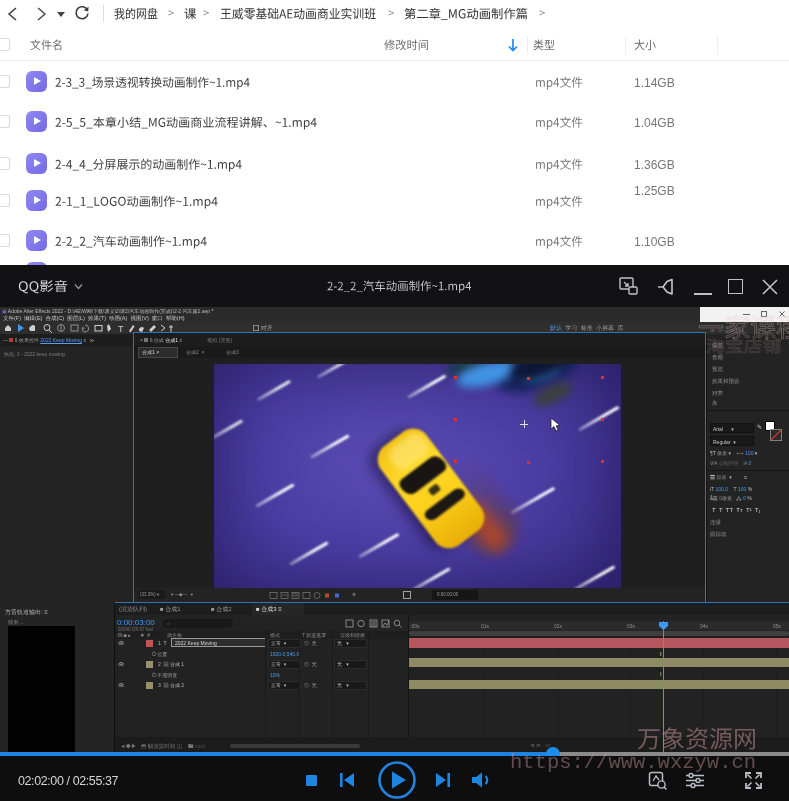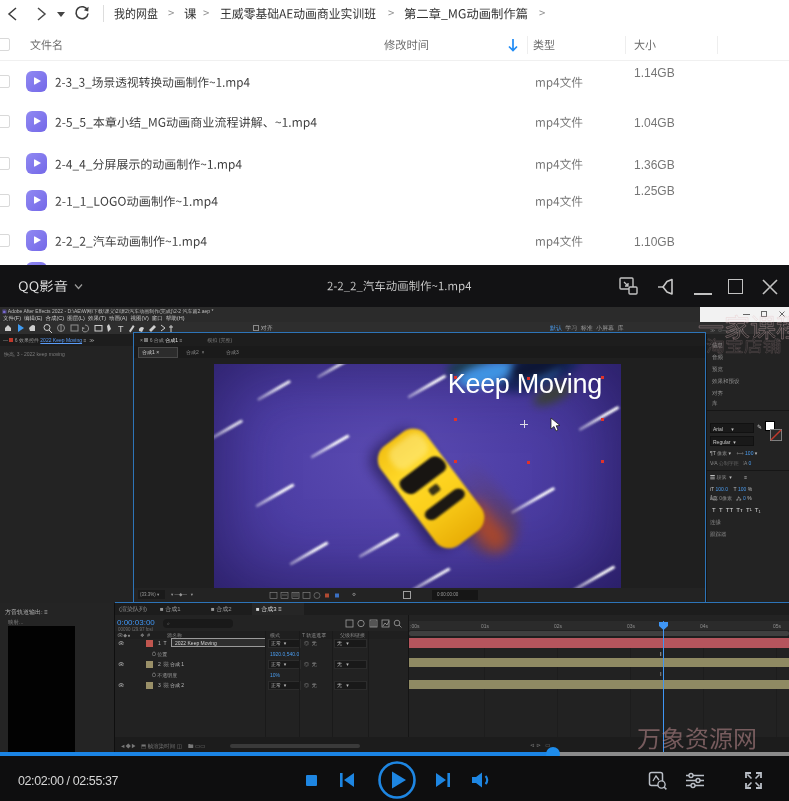--- a/index.html
+++ b/index.html
@@ -119,21 +119,21 @@
     </div>
     <div class="rowitem" style="top:62px">
       <div class="cbx" style="left:-3px;top:13px"></div>
         <div class="ficon" style="top:9px"></div>
       <svg class="abs" style="left:55px;top:10.5px" width="199" height="19" viewBox="0 0 199 19">
           <path transform="translate(0,13.80) scale(0.9778,1)" d="M0.528 0.0H6.0600000000000005V-0.9480000000000001H3.624C3.18 -0.9480000000000001 2.64 -0.9 2.184 -0.864C4.248 -2.82 5.64 -4.6080000000000005 5.64 -6.372C5.64 -7.932 4.644 -8.952 3.072 -8.952C1.956 -8.952 1.188 -8.448 0.48 -7.668L1.116 -7.0440000000000005C1.608 -7.632000000000001 2.22 -8.064 2.94 -8.064C4.032 -8.064 4.5600000000000005 -7.332 4.5600000000000005 -6.324C4.5600000000000005 -4.812 3.2880000000000003 -3.06 0.528 -0.648Z M7.212 -2.94H10.284V-3.7800000000000002H7.212Z M13.98 0.156C15.552 0.156 16.812 -0.78 16.812 -2.352C16.812 -3.564 15.984 -4.332 14.952 -4.5840000000000005V-4.644C15.888 -4.968 16.512 -5.688 16.512 -6.756C16.512 -8.148 15.432 -8.952 13.943999999999999 -8.952C12.936 -8.952 12.156 -8.508000000000001 11.496 -7.908L12.084 -7.212C12.588 -7.716 13.2 -8.064 13.908 -8.064C14.832 -8.064 15.396 -7.5120000000000005 15.396 -6.672C15.396 -5.724 14.783999999999999 -4.992 12.96 -4.992V-4.152C15.0 -4.152 15.696 -3.456 15.696 -2.388C15.696 -1.3800000000000001 14.963999999999999 -0.756 13.908 -0.756C12.911999999999999 -0.756 12.251999999999999 -1.236 11.736 -1.764L11.172 -1.056C11.748 -0.42 12.612 0.156 13.98 0.156Z M17.64 1.68H24.024V0.96H17.64Z M27.348 0.156C28.92 0.156 30.18 -0.78 30.18 -2.352C30.18 -3.564 29.352 -4.332 28.32 -4.5840000000000005V-4.644C29.256 -4.968 29.88 -5.688 29.88 -6.756C29.88 -8.148 28.8 -8.952 27.312 -8.952C26.304000000000002 -8.952 25.524 -8.508000000000001 24.864 -7.908L25.452 -7.212C25.956 -7.716 26.568 -8.064 27.276 -8.064C28.2 -8.064 28.764 -7.5120000000000005 28.764 -6.672C28.764 -5.724 28.152 -4.992 26.328 -4.992V-4.152C28.368000000000002 -4.152 29.064 -3.456 29.064 -2.388C29.064 -1.3800000000000001 28.332 -0.756 27.276 -0.756C26.28 -0.756 25.62 -1.236 25.104 -1.764L24.54 -1.056C25.116 -0.42 25.98 0.156 27.348 0.156Z M31.008 1.68H37.392V0.96H31.008Z M42.492000000000004 -5.208C42.6 -5.304 42.984 -5.352 43.536 -5.352H44.388000000000005C43.884 -4.032 43.02 -2.94 41.916000000000004 -2.22L41.772000000000006 -2.916L40.488 -2.436V-6.3H41.808V-7.152H40.488V-9.936H39.636V-7.152H38.160000000000004V-6.3H39.636V-2.124C39.012 -1.8960000000000001 38.448 -1.692 37.992000000000004 -1.548L38.292 -0.636C39.324000000000005 -1.044 40.68 -1.584 41.940000000000005 -2.088L41.916000000000004 -2.196C42.108000000000004 -2.076 42.432 -1.836 42.564 -1.692C43.716 -2.532 44.7 -3.7920000000000003 45.24 -5.352H46.248000000000005C45.492000000000004 -2.7840000000000003 44.148 -0.792 42.108000000000004 0.432C42.312000000000005 0.552 42.660000000000004 0.804 42.804 0.9480000000000001C44.832 -0.40800000000000003 46.260000000000005 -2.532 47.088 -5.352H47.904C47.688 -1.824 47.436 -0.456 47.124 -0.12C47.004000000000005 0.024 46.896 0.06 46.704 0.048C46.488 0.048 46.032000000000004 0.048 45.540000000000006 0.0C45.684000000000005 0.24 45.78 0.6 45.792 0.852C46.29600000000001 0.876 46.788000000000004 0.888 47.076 0.852C47.42400000000001 0.8160000000000001 47.664 0.72 47.892 0.432C48.312000000000005 -0.06 48.564 -1.548 48.816 -5.76C48.828 -5.892 48.84 -6.204 48.84 -6.204H44.016000000000005C45.204 -6.96 46.464 -7.944 47.748000000000005 -9.084L47.076 -9.588000000000001L46.884 -9.516H42.06V-8.664H45.92400000000001C44.88 -7.716 43.716 -6.9 43.32 -6.648000000000001C42.852000000000004 -6.348 42.408 -6.096 42.108000000000004 -6.0600000000000005C42.228 -5.832 42.42 -5.412 42.492000000000004 -5.208Z M52.464 -7.68H58.620000000000005V-6.912H52.464ZM52.464 -9.036H58.620000000000005V-8.28H52.464ZM52.74 -3.48H58.392V-2.34H52.74ZM57.036 -0.792C58.14 -0.372 59.52 0.312 60.216 0.792L60.828 0.20400000000000001C60.084 -0.28800000000000003 58.692 -0.936 57.612 -1.32ZM53.052 -1.368C52.332 -0.792 51.144000000000005 -0.24 50.088 0.108C50.292 0.252 50.604 0.5760000000000001 50.760000000000005 0.756C51.78 0.336 53.064 -0.34800000000000003 53.868 -1.032ZM54.756 -6.072C54.876000000000005 -5.916 54.996 -5.724 55.104 -5.532H50.232V-4.788H60.852000000000004V-5.532H56.076C55.956 -5.784 55.776 -6.0600000000000005 55.584 -6.288H59.52V-9.648H51.6V-6.288H55.404ZM51.876000000000005 -4.152V-1.68H55.104V0.07200000000000001C55.104 0.20400000000000001 55.068000000000005 0.24 54.900000000000006 0.252C54.732 0.264 54.144000000000005 0.264 53.52 0.24C53.64 0.444 53.760000000000005 0.732 53.796 0.96C54.648 0.96 55.2 0.96 55.548 0.84C55.908 0.732 56.016000000000005 0.54 56.016000000000005 0.096V-1.68H59.292V-4.152Z M62.292 -9.18C62.988 -8.592 63.804 -7.752 64.152 -7.164000000000001L64.896 -7.728C64.512 -8.304 63.684000000000005 -9.120000000000001 62.976 -9.672ZM71.808 -9.888C70.392 -9.564 67.776 -9.36 65.616 -9.276C65.7 -9.096 65.796 -8.808 65.82000000000001 -8.628C66.72 -8.652000000000001 67.70400000000001 -8.700000000000001 68.676 -8.784V-7.86H65.316V-7.152H68.124C67.32000000000001 -6.312 66.084 -5.5440000000000005 64.956 -5.172C65.136 -5.016 65.376 -4.716 65.508 -4.524C66.61200000000001 -4.956 67.836 -5.796 68.676 -6.732V-5.124H69.54V-6.768C70.34400000000001 -5.844 71.532 -5.0040000000000004 72.636 -4.572C72.768 -4.776 73.00800000000001 -5.0760000000000005 73.188 -5.232C72.048 -5.58 70.836 -6.336 70.068 -7.152H72.98400000000001V-7.86H69.54V-8.856C70.608 -8.964 71.604 -9.108 72.396 -9.276ZM66.264 -4.836V-4.128H67.656C67.44 -2.844 66.912 -1.8960000000000001 65.268 -1.3800000000000001C65.44800000000001 -1.224 65.676 -0.912 65.76 -0.72C67.632 -1.356 68.256 -2.52 68.50800000000001 -4.128H69.94800000000001C69.852 -3.744 69.756 -3.36 69.648 -3.06H71.688C71.58 -2.16 71.47200000000001 -1.764 71.316 -1.62C71.22 -1.536 71.124 -1.524 70.92 -1.524C70.71600000000001 -1.524 70.152 -1.536 69.57600000000001 -1.584C69.696 -1.3800000000000001 69.78 -1.092 69.792 -0.888C70.392 -0.84 70.968 -0.84 71.256 -0.864C71.58 -0.876 71.808 -0.936 72.0 -1.1280000000000001C72.26400000000001 -1.3800000000000001 72.408 -1.992 72.552 -3.396C72.56400000000001 -3.516 72.57600000000001 -3.732 72.57600000000001 -3.732H70.632L70.884 -4.836ZM64.572 -5.472H62.232V-4.632H63.708000000000006V-0.996C63.192 -0.756 62.64 -0.324 62.1 0.18L62.7 0.96C63.384 0.216 64.032 -0.40800000000000003 64.476 -0.40800000000000003C64.74000000000001 -0.40800000000000003 65.11200000000001 -0.06 65.58 0.228C66.372 0.6960000000000001 67.368 0.8160000000000001 68.76 0.8160000000000001C69.936 0.8160000000000001 71.964 0.756 72.9 0.6960000000000001C72.912 0.432 73.056 -0.012 73.152 -0.24C71.964 -0.12 70.14 -0.036000000000000004 68.772 -0.036000000000000004C67.5 -0.036000000000000004 66.492 -0.108 65.748 -0.552C65.172 -0.888 64.896 -1.176 64.572 -1.2Z M78.96000000000001 -9.492V-3.108H79.836V-8.700000000000001H83.544V-3.108H84.444V-9.492ZM75.408 -9.648C75.84 -9.18 76.308 -8.52 76.524 -8.076L77.256 -8.556000000000001C77.04 -8.976 76.56 -9.6 76.092 -10.056000000000001ZM81.20400000000001 -7.788V-5.448C81.20400000000001 -3.564 80.84400000000001 -1.272 77.808 0.3C77.988 0.444 78.276 0.78 78.384 0.972C80.184 0.024 81.132 -1.26 81.612 -2.568V-0.24C81.612 0.5640000000000001 81.936 0.78 82.75200000000001 0.78H83.84400000000001C84.888 0.78 85.02000000000001 0.28800000000000003 85.14 -1.596C84.912 -1.6560000000000001 84.612 -1.776 84.384 -1.956C84.336 -0.228 84.27600000000001 0.096 83.856 0.096H82.884C82.548 0.096 82.452 0.0 82.452 -0.336V-3.3120000000000003H81.84C82.02000000000001 -4.0440000000000005 82.068 -4.764 82.068 -5.424V-7.788ZM74.316 -8.016V-7.188H77.22C76.524 -5.664 75.264 -4.164 74.028 -3.3240000000000003C74.16 -3.156 74.376 -2.7 74.44800000000001 -2.448C74.916 -2.7960000000000003 75.384 -3.228 75.84 -3.72V0.9480000000000001H76.69200000000001V-4.224C77.11200000000001 -3.684 77.628 -3.0 77.868 -2.628L78.444 -3.348C78.21600000000001 -3.612 77.376 -4.572 76.92 -5.064C77.49600000000001 -5.88 77.988 -6.792 78.324 -7.728L77.84400000000001 -8.052L77.676 -8.016Z M86.532 -3.984C86.628 -4.08 87.0 -4.152 87.408 -4.152H88.476V-2.412L86.04 -2.004L86.232 -1.1280000000000001L88.476 -1.56V0.912H89.34V-1.728L90.96000000000001 -2.052L90.924 -2.832L89.34 -2.556V-4.152H90.57600000000001V-4.968H89.34V-6.804H88.476V-4.968H87.3C87.684 -5.808 88.056 -6.804 88.36800000000001 -7.836H90.56400000000001V-8.676H88.62C88.72800000000001 -9.084 88.824 -9.492 88.92 -9.9L88.032 -10.08C87.96000000000001 -9.612 87.864 -9.144 87.756 -8.676H86.11200000000001V-7.836H87.54C87.264 -6.852 86.976 -6.0360000000000005 86.84400000000001 -5.736C86.628 -5.22 86.46000000000001 -4.824 86.256 -4.776C86.364 -4.5600000000000005 86.48400000000001 -4.152 86.532 -3.984ZM90.672 -6.42V-5.5680000000000005H92.436C92.184 -4.728 91.932 -3.948 91.71600000000001 -3.336H95.172C94.75200000000001 -2.736 94.236 -2.016 93.744 -1.3800000000000001C93.324 -1.6560000000000001 92.904 -1.92 92.50800000000001 -2.148L91.932 -1.572C93.156 -0.84 94.584 0.264 95.28 0.972L95.88 0.276C95.52000000000001 -0.07200000000000001 95.004 -0.48 94.416 -0.912C95.184 -1.8960000000000001 96.012 -3.036 96.612 -3.924L95.976 -4.236L95.83200000000001 -4.176H92.952L93.36 -5.5680000000000005H97.068V-6.42H93.612L93.99600000000001 -7.836H96.636V-8.676H94.224L94.56 -9.96L93.66 -10.08L93.312 -8.676H91.14V-7.836H93.084L92.688 -6.42Z M99.528 -10.068V-7.656000000000001H98.136V-6.816H99.528V-4.14C98.952 -3.972 98.424 -3.8160000000000003 97.992 -3.708L98.232 -2.82L99.528 -3.24V-0.14400000000000002C99.528 0.0 99.468 0.048 99.336 0.048C99.20400000000001 0.06 98.796 0.06 98.328 0.048C98.44800000000001 0.3 98.568 0.6960000000000001 98.604 0.924C99.3 0.936 99.744 0.9 100.02 0.744C100.308 0.6 100.416 0.34800000000000003 100.416 -0.14400000000000002V-3.528L101.7 -3.948L101.568 -4.788L100.416 -4.416V-6.816H101.532V-7.656000000000001H100.416V-10.068ZM103.992 -8.256H106.488C106.212 -7.848 105.864 -7.404 105.528 -7.0440000000000005H103.056C103.404 -7.44 103.71600000000001 -7.848 103.992 -8.256ZM101.556 -3.468V-2.688H104.46000000000001C103.98 -1.6440000000000001 102.98400000000001 -0.5760000000000001 100.908 0.336C101.10000000000001 0.504 101.376 0.792 101.508 0.972C103.548 0.012 104.616 -1.116 105.18 -2.232C105.94800000000001 -0.8160000000000001 107.184 0.336 108.612 0.924C108.732 0.708 108.99600000000001 0.384 109.188 0.20400000000000001C107.736 -0.3 106.488 -1.3800000000000001 105.804 -2.688H108.96000000000001V-3.468H108.12V-7.0440000000000005H106.56C107.016 -7.548 107.48400000000001 -8.136000000000001 107.796 -8.664L107.196 -9.072000000000001L107.052 -9.024000000000001H104.46000000000001C104.628 -9.336 104.784 -9.636000000000001 104.916 -9.936L104.004 -10.104000000000001C103.584 -9.084 102.78 -7.812 101.604 -6.864C101.796 -6.732 102.084 -6.432 102.21600000000001 -6.228L102.432 -6.42V-3.468ZM103.296 -3.468V-6.324H104.892V-5.064C104.892 -4.5840000000000005 104.868 -4.0440000000000005 104.736 -3.468ZM107.22 -3.468H105.612C105.744 -4.032 105.768 -4.572 105.768 -5.0520000000000005V-6.324H107.22Z M110.628 -9.096V-8.292H115.272V-9.096ZM117.396 -9.876C117.396 -9.024000000000001 117.396 -8.16 117.36 -7.308H115.644V-6.444H117.324C117.18 -3.708 116.7 -1.2 115.056 0.3C115.296 0.432 115.608 0.732 115.764 0.9480000000000001C117.528 -0.732 118.044 -3.468 118.212 -6.444H120.0C119.868 -2.184 119.712 -0.588 119.388 -0.228C119.268 -0.084 119.136 -0.048 118.92 -0.048C118.668 -0.048 118.032 -0.048 117.36 -0.12C117.516 0.14400000000000002 117.612 0.516 117.636 0.768C118.272 0.8160000000000001 118.932 0.8160000000000001 119.304 0.78C119.688 0.744 119.928 0.636 120.168 0.324C120.58800000000001 -0.20400000000000001 120.732 -1.9080000000000001 120.9 -6.852C120.9 -6.984 120.9 -7.308 120.9 -7.308H118.248C118.272 -8.16 118.284 -9.024000000000001 118.284 -9.876ZM110.628 -0.528 110.64 -0.54V-0.516C110.916 -0.684 111.348 -0.8160000000000001 114.684 -1.572L114.912 -0.768L115.70400000000001 -1.032C115.476 -1.872 114.936 -3.3000000000000003 114.48 -4.38L113.736 -4.176C113.976 -3.612 114.21600000000001 -2.952 114.432 -2.328L111.57600000000001 -1.728C112.044 -2.8080000000000003 112.5 -4.152 112.8 -5.412H115.488V-6.24H110.208V-5.412H111.876C111.56400000000001 -4.008 111.06 -2.592 110.892 -2.196C110.688 -1.74 110.532 -1.416 110.34 -1.356C110.44800000000001 -1.1400000000000001 110.58 -0.708 110.628 -0.528Z M122.664 -9.3V-8.448H132.48V-9.3ZM124.644 -7.104V-1.704H130.428V-7.104ZM125.412 -4.056H127.116V-2.472H125.412ZM127.92 -4.056H129.636V-2.472H127.92ZM125.412 -6.348H127.116V-4.776H125.412ZM127.92 -6.348H129.636V-4.776H127.92ZM122.64 -6.312V0.34800000000000003H131.592V0.912H132.492V-6.396H131.592V-0.492H123.56400000000001V-6.312Z M141.672 -8.976V-2.328H142.524V-8.976ZM143.808 -9.96V-0.276C143.808 -0.084 143.748 -0.024 143.568 -0.024C143.34 -0.012 142.668 -0.012 141.96 -0.036000000000000004C142.08 0.24 142.212 0.66 142.26 0.912C143.16 0.912 143.82 0.888 144.18 0.744C144.552 0.5760000000000001 144.696 0.312 144.696 -0.28800000000000003V-9.96ZM135.264 -9.792C135.012 -8.628 134.604 -7.428 134.052 -6.6240000000000006C134.28 -6.54 134.67600000000002 -6.384 134.856 -6.288C135.06 -6.636 135.264 -7.056 135.456 -7.524H137.028V-6.264H134.1V-5.436H137.028V-4.212H134.65200000000002V-0.024H135.468V-3.396H137.028V0.9480000000000001H137.892V-3.396H139.56V-0.936C139.56 -0.804 139.524 -0.768 139.392 -0.768C139.26 -0.756 138.864 -0.756 138.36 -0.78C138.468 -0.552 138.576 -0.228 138.612 0.012C139.272 0.012 139.74 0.0 140.016 -0.132C140.316 -0.276 140.388 -0.504 140.388 -0.912V-4.212H137.892V-5.436H140.808V-6.264H137.892V-7.524H140.34V-8.352H137.892V-10.032H137.028V-8.352H135.756C135.888 -8.76 136.008 -9.192 136.104 -9.624Z M151.872 -9.936C151.272 -8.172 150.3 -6.432 149.22 -5.304C149.424 -5.16 149.772 -4.848 149.916 -4.692C150.528 -5.364 151.116 -6.24 151.632 -7.212H152.46V0.9480000000000001H153.372V-1.968H156.984V-2.82H153.372V-4.644H156.828V-5.472H153.372V-7.212H157.104V-8.076H152.064C152.316 -8.604000000000001 152.544 -9.156 152.736 -9.708ZM148.98 -10.032C148.308 -8.208 147.18 -6.408 145.992 -5.244C146.16 -5.04 146.424 -4.548 146.52 -4.344C146.928 -4.764 147.324 -5.244 147.708 -5.772V0.936H148.608V-7.188C149.076 -8.004 149.508 -8.892 149.844 -9.768Z M162.072 -3.444C162.648 -3.444 163.248 -3.8040000000000003 163.74 -4.644L163.12800000000001 -5.088C162.816 -4.5120000000000005 162.48 -4.272 162.096 -4.272C161.34 -4.272 160.776 -5.412 159.72 -5.412C159.144 -5.412 158.532 -5.04 158.052 -4.2L158.66400000000002 -3.7680000000000002C158.964 -4.344 159.3 -4.5840000000000005 159.684 -4.5840000000000005C160.452 -4.5840000000000005 161.016 -3.444 162.072 -3.444Z M165.276 0.0H170.1V-0.912H168.336V-8.796H167.496C167.016 -8.52 166.452 -8.316 165.672 -8.172V-7.476H167.244V-0.912H165.276Z M172.548 0.156C172.98 0.156 173.34 -0.18 173.34 -0.672C173.34 -1.176 172.98 -1.512 172.548 -1.512C172.10399999999998 -1.512 171.756 -1.176 171.756 -0.672C171.756 -0.18 172.10399999999998 0.156 172.548 0.156Z M175.32000000000002 0.0H176.424V-4.728C177.012 -5.4 177.56400000000002 -5.724 178.056 -5.724C178.88400000000001 -5.724 179.268 -5.208 179.268 -3.984V0.0H180.36V-4.728C180.972 -5.4 181.5 -5.724 182.00400000000002 -5.724C182.832 -5.724 183.216 -5.208 183.216 -3.984V0.0H184.30800000000002V-4.128C184.30800000000002 -5.784 183.672 -6.684 182.34 -6.684C181.536 -6.684 180.864 -6.168 180.18 -5.436C179.916 -6.204 179.388 -6.684 178.38 -6.684C177.6 -6.684 176.928 -6.192 176.352 -5.5680000000000005H176.328L176.22 -6.516H175.32000000000002Z M186.43200000000002 2.748H187.536V0.54L187.5 -0.6C188.088 -0.108 188.712 0.156 189.3 0.156C190.788 0.156 192.132 -1.1280000000000001 192.132 -3.36C192.132 -5.376 191.22 -6.684 189.54 -6.684C188.784 -6.684 188.052 -6.252 187.464 -5.76H187.44L187.332 -6.516H186.43200000000002ZM189.12 -0.768C188.68800000000002 -0.768 188.112 -0.936 187.536 -1.44V-4.872C188.16 -5.448 188.724 -5.76 189.264 -5.76C190.512 -5.76 190.992 -4.8 190.992 -3.348C190.992 -1.74 190.2 -0.768 189.12 -0.768Z M196.848 0.0H197.88V-2.424H199.056V-3.3000000000000003H197.88V-8.796H196.668L193.008 -3.144V-2.424H196.848ZM196.848 -3.3000000000000003H194.148L196.152 -6.3C196.404 -6.732 196.644 -7.176 196.86 -7.596H196.908C196.88400000000001 -7.152 196.848 -6.432 196.848 -6.0Z" fill="#3f3f3f"></path>
         </svg>
       <svg class="abs" style="left:535px;top:10.5px" width="52" height="19" viewBox="0 0 52 19">
           <path transform="translate(0,13.80) scale(0.9754,1)" d="M1.104 0.0H2.208V-4.728C2.7960000000000003 -5.4 3.348 -5.724 3.84 -5.724C4.668 -5.724 5.0520000000000005 -5.208 5.0520000000000005 -3.984V0.0H6.144V-4.728C6.756 -5.4 7.284 -5.724 7.788 -5.724C8.616 -5.724 9.0 -5.208 9.0 -3.984V0.0H10.092V-4.128C10.092 -5.784 9.456 -6.684 8.124 -6.684C7.32 -6.684 6.648000000000001 -6.168 5.964 -5.436C5.7 -6.204 5.172 -6.684 4.164 -6.684C3.384 -6.684 2.712 -6.192 2.136 -5.5680000000000005H2.112L2.004 -6.516H1.104Z M12.216000000000001 2.748H13.32V0.54L13.284 -0.6C13.872 -0.108 14.496 0.156 15.084 0.156C16.572 0.156 17.916 -1.1280000000000001 17.916 -3.36C17.916 -5.376 17.004 -6.684 15.324 -6.684C14.568 -6.684 13.836 -6.252 13.248000000000001 -5.76H13.224L13.116 -6.516H12.216000000000001ZM14.904 -0.768C14.472 -0.768 13.896 -0.936 13.32 -1.44V-4.872C13.943999999999999 -5.448 14.508 -5.76 15.048 -5.76C16.296 -5.76 16.776 -4.8 16.776 -3.348C16.776 -1.74 15.984 -0.768 14.904 -0.768Z M22.631999999999998 0.0H23.664V-2.424H24.84V-3.3000000000000003H23.664V-8.796H22.451999999999998L18.791999999999998 -3.144V-2.424H22.631999999999998ZM22.631999999999998 -3.3000000000000003H19.932L21.936 -6.3C22.188 -6.732 22.428 -7.176 22.644 -7.596H22.692C22.668 -7.152 22.631999999999998 -6.432 22.631999999999998 -6.0Z M30.288 -9.876C30.648 -9.288 31.032 -8.484 31.176000000000002 -7.992L32.172 -8.316C32.004 -8.808 31.584 -9.588000000000001 31.224 -10.164ZM25.812 -7.968V-7.08H27.684C28.392 -5.256 29.34 -3.684 30.576 -2.4C29.256 -1.296 27.636 -0.48 25.644 0.084C25.823999999999998 0.3 26.112 0.72 26.208 0.936C28.212 0.28800000000000003 29.88 -0.5760000000000001 31.236 -1.752C32.592 -0.552 34.224000000000004 0.336 36.192 0.876C36.348 0.624 36.612 0.24 36.816 0.048C34.896 -0.432 33.263999999999996 -1.284 31.932 -2.412C33.144 -3.648 34.068 -5.184 34.763999999999996 -7.08H36.66V-7.968ZM31.259999999999998 -3.036C30.131999999999998 -4.176 29.244 -5.5440000000000005 28.62 -7.08H33.744C33.144 -5.46 32.316 -4.128 31.259999999999998 -3.036Z M41.016000000000005 -4.0920000000000005V-3.216H44.46V0.96H45.36V-3.216H48.648V-4.0920000000000005H45.36V-6.744H48.120000000000005V-7.62H45.36V-9.936H44.46V-7.62H42.852000000000004C43.008 -8.16 43.14 -8.736 43.260000000000005 -9.3L42.396 -9.48C42.120000000000005 -7.908 41.616 -6.36 40.92 -5.364C41.136 -5.256 41.52 -5.04 41.688 -4.908C42.012 -5.412 42.312000000000005 -6.048 42.56400000000001 -6.744H44.46V-4.0920000000000005ZM40.428000000000004 -10.032C39.78 -8.22 38.724000000000004 -6.42 37.596000000000004 -5.244C37.752 -5.04 38.016000000000005 -4.572 38.112 -4.356C38.496 -4.764 38.856 -5.244 39.216 -5.76V0.936H40.080000000000005V-7.164000000000001C40.536 -8.004 40.944 -8.892 41.28 -9.78Z" fill="#767676"></path>
         </svg>
-        <div class="fsize" style="top:4px">1.14GB</div>
+        <div class="fsize" style="top:14px">1.14GB</div>
     </div>
     <div class="rowitem" style="top:102px">
       <div class="cbx" style="left:-3px;top:13px"></div>
         <div class="ficon" style="top:9px"></div>
       <svg class="abs" style="left:55px;top:10.5px" width="266" height="19" viewBox="0 0 266 19">
           <path transform="translate(0,13.80) scale(1.0071,1)" d="M0.528 0.0H6.0600000000000005V-0.9480000000000001H3.624C3.18 -0.9480000000000001 2.64 -0.9 2.184 -0.864C4.248 -2.82 5.64 -4.6080000000000005 5.64 -6.372C5.64 -7.932 4.644 -8.952 3.072 -8.952C1.956 -8.952 1.188 -8.448 0.48 -7.668L1.116 -7.0440000000000005C1.608 -7.632000000000001 2.22 -8.064 2.94 -8.064C4.032 -8.064 4.5600000000000005 -7.332 4.5600000000000005 -6.324C4.5600000000000005 -4.812 3.2880000000000003 -3.06 0.528 -0.648Z M7.212 -2.94H10.284V-3.7800000000000002H7.212Z M13.968 0.156C15.443999999999999 0.156 16.848 -0.936 16.848 -2.856C16.848 -4.8 15.648 -5.664 14.196 -5.664C13.668 -5.664 13.272 -5.532 12.876 -5.316L13.104 -7.86H16.416V-8.796H12.144L11.856 -4.692L12.443999999999999 -4.32C12.948 -4.656 13.32 -4.836 13.908 -4.836C15.012 -4.836 15.732 -4.0920000000000005 15.732 -2.832C15.732 -1.548 14.904 -0.756 13.86 -0.756C12.84 -0.756 12.192 -1.224 11.7 -1.728L11.148 -1.008C11.748 -0.42 12.588 0.156 13.968 0.156Z M17.64 1.68H24.024V0.96H17.64Z M27.336 0.156C28.812 0.156 30.216 -0.936 30.216 -2.856C30.216 -4.8 29.016 -5.664 27.564 -5.664C27.036 -5.664 26.64 -5.532 26.244 -5.316L26.472 -7.86H29.784V-8.796H25.512L25.224 -4.692L25.812 -4.32C26.316 -4.656 26.688 -4.836 27.276 -4.836C28.38 -4.836 29.1 -4.0920000000000005 29.1 -2.832C29.1 -1.548 28.272 -0.756 27.228 -0.756C26.208 -0.756 25.56 -1.224 25.068 -1.728L24.516000000000002 -1.008C25.116 -0.42 25.956 0.156 27.336 0.156Z M31.008 1.68H37.392V0.96H31.008Z M43.080000000000005 -10.068V-7.548H38.34V-6.636H41.964C41.088 -4.596 39.6 -2.652 38.004000000000005 -1.68C38.22 -1.5 38.52 -1.176 38.664 -0.9480000000000001C40.404 -2.136 41.952000000000005 -4.284 42.888000000000005 -6.636H43.080000000000005V-2.196H40.272000000000006V-1.284H43.080000000000005V0.96H44.028000000000006V-1.284H46.824V-2.196H44.028000000000006V-6.636H44.196000000000005C45.108000000000004 -4.284 46.656000000000006 -2.124 48.432 -0.972C48.6 -1.224 48.912000000000006 -1.572 49.14 -1.752C47.472 -2.712 45.96 -4.6080000000000005 45.096000000000004 -6.636H48.804V-7.548H44.028000000000006V-10.068Z M52.404 -3.624H58.692V-2.7600000000000002H52.404ZM52.404 -5.1000000000000005H58.692V-4.248H52.404ZM51.528000000000006 -5.748V-2.1H55.068000000000005V-1.248H50.124V-0.504H55.068000000000005V0.9480000000000001H56.004000000000005V-0.504H60.948V-1.248H56.004000000000005V-2.1H59.604V-5.748ZM52.728 -8.124C52.92 -7.824 53.112 -7.452 53.244 -7.128H50.148V-6.396H60.972V-7.128H57.864000000000004C58.056000000000004 -7.44 58.260000000000005 -7.8 58.452 -8.148L57.516000000000005 -8.364C57.372 -8.004 57.108000000000004 -7.5120000000000005 56.88 -7.128H54.216C54.072 -7.488 53.832 -7.968 53.580000000000005 -8.328ZM54.756 -10.044C54.912000000000006 -9.768 55.104 -9.42 55.236000000000004 -9.108H50.940000000000005V-8.364H60.216V-9.108H56.232C56.088 -9.456 55.86 -9.912 55.632000000000005 -10.248Z M67.128 -9.912V-0.28800000000000003C67.128 -0.048 67.032 0.024 66.792 0.036000000000000004C66.54 0.048 65.676 0.06 64.8 0.024C64.944 0.276 65.11200000000001 0.708 65.172 0.96C66.3 0.972 67.044 0.9480000000000001 67.488 0.792C67.92 0.648 68.10000000000001 0.372 68.10000000000001 -0.28800000000000003V-9.912ZM70.02000000000001 -6.852C71.052 -5.124 72.024 -2.88 72.3 -1.452L73.272 -1.848C72.96000000000001 -3.2880000000000003 71.94 -5.496 70.884 -7.176ZM63.984 -7.0920000000000005C63.684000000000005 -5.484 63.012 -3.408 61.944 -2.136C62.196000000000005 -2.028 62.592 -1.812 62.796 -1.6560000000000001C63.888000000000005 -2.988 64.596 -5.16 64.992 -6.924Z M73.98 -0.636 74.136 0.28800000000000003C75.324 0.024 76.92 -0.312 78.432 -0.66L78.36 -1.488C76.75200000000001 -1.164 75.096 -0.8160000000000001 73.98 -0.636ZM74.232 -5.124C74.412 -5.208 74.712 -5.268 76.236 -5.448C75.696 -4.692 75.19200000000001 -4.0920000000000005 74.964 -3.864C74.568 -3.432 74.292 -3.144 74.016 -3.084C74.124 -2.844 74.268 -2.4 74.316 -2.208C74.604 -2.364 75.036 -2.46 78.384 -3.072C78.36 -3.2640000000000002 78.324 -3.624 78.336 -3.864L75.66 -3.432C76.632 -4.476 77.58 -5.748 78.396 -7.0440000000000005L77.568 -7.548C77.34 -7.1160000000000005 77.07600000000001 -6.684 76.8 -6.264L75.20400000000001 -6.132000000000001C75.912 -7.128 76.608 -8.4 77.148 -9.624L76.224 -10.008000000000001C75.744 -8.604000000000001 74.88 -7.1160000000000005 74.604 -6.732C74.352 -6.348 74.136 -6.072 73.92 -6.024C74.028 -5.772 74.184 -5.316 74.232 -5.124ZM81.22800000000001 -10.092V-8.472H78.456V-7.6080000000000005H81.22800000000001V-5.736H78.756V-4.872H84.672V-5.736H82.152V-7.6080000000000005H84.876V-8.472H82.152V-10.092ZM79.068 -3.648V0.9480000000000001H79.944V0.432H83.47200000000001V0.9H84.372V-3.648ZM79.944 -0.384V-2.832H83.47200000000001V-0.384Z M85.71600000000001 1.68H92.10000000000001V0.96H85.71600000000001Z M93.48 0.0H94.476V-4.872C94.476 -5.628 94.404 -6.696 94.332 -7.464H94.38L95.088 -5.46L96.756 -0.888H97.5L99.156 -5.46L99.864 -7.464H99.912C99.852 -6.696 99.768 -5.628 99.768 -4.872V0.0H100.8V-8.796H99.468L97.788 -4.0920000000000005C97.584 -3.492 97.404 -2.868 97.176 -2.2560000000000002H97.128C96.912 -2.868 96.72 -3.492 96.492 -4.0920000000000005L94.812 -8.796H93.48Z M106.68 0.156C107.856 0.156 108.828 -0.276 109.392 -0.864V-4.5600000000000005H106.5V-3.636H108.372V-1.332C108.024 -1.008 107.412 -0.8160000000000001 106.788 -0.8160000000000001C104.904 -0.8160000000000001 103.848 -2.208 103.848 -4.428C103.848 -6.6240000000000006 105.0 -7.98 106.776 -7.98C107.652 -7.98 108.228 -7.6080000000000005 108.672 -7.152L109.272 -7.872C108.768 -8.4 107.964 -8.952 106.74 -8.952C104.412 -8.952 102.708 -7.236 102.708 -4.392C102.708 -1.536 104.364 0.156 106.68 0.156Z M111.348 -9.096V-8.292H115.992V-9.096ZM118.116 -9.876C118.116 -9.024000000000001 118.116 -8.16 118.08 -7.308H116.364V-6.444H118.044C117.9 -3.708 117.42 -1.2 115.776 0.3C116.016 0.432 116.328 0.732 116.484 0.9480000000000001C118.248 -0.732 118.764 -3.468 118.932 -6.444H120.72C120.588 -2.184 120.432 -0.588 120.108 -0.228C119.988 -0.084 119.856 -0.048 119.64 -0.048C119.388 -0.048 118.752 -0.048 118.08 -0.12C118.236 0.14400000000000002 118.332 0.516 118.356 0.768C118.992 0.8160000000000001 119.652 0.8160000000000001 120.024 0.78C120.408 0.744 120.648 0.636 120.888 0.324C121.308 -0.20400000000000001 121.452 -1.9080000000000001 121.62 -6.852C121.62 -6.984 121.62 -7.308 121.62 -7.308H118.968C118.992 -8.16 119.004 -9.024000000000001 119.004 -9.876ZM111.348 -0.528 111.36 -0.54V-0.516C111.636 -0.684 112.068 -0.8160000000000001 115.404 -1.572L115.632 -0.768L116.424 -1.032C116.196 -1.872 115.656 -3.3000000000000003 115.2 -4.38L114.456 -4.176C114.696 -3.612 114.936 -2.952 115.152 -2.328L112.296 -1.728C112.764 -2.8080000000000003 113.22 -4.152 113.52 -5.412H116.208V-6.24H110.928V-5.412H112.596C112.284 -4.008 111.78 -2.592 111.612 -2.196C111.408 -1.74 111.252 -1.416 111.06 -1.356C111.168 -1.1400000000000001 111.3 -0.708 111.348 -0.528Z M123.384 -9.3V-8.448H133.2V-9.3ZM125.364 -7.104V-1.704H131.148V-7.104ZM126.132 -4.056H127.836V-2.472H126.132ZM128.64000000000001 -4.056H130.356V-2.472H128.64000000000001ZM126.132 -6.348H127.836V-4.776H126.132ZM128.64000000000001 -6.348H130.356V-4.776H128.64000000000001ZM123.36 -6.312V0.34800000000000003H132.312V0.912H133.212V-6.396H132.312V-0.492H124.284V-6.312Z M137.568 -7.716C137.832 -7.284 138.144 -6.672 138.312 -6.312L139.14000000000001 -6.648000000000001C138.984 -6.996 138.636 -7.572 138.372 -7.992ZM141.0 -4.848C141.792 -4.284 142.836 -3.492 143.352 -3.0L143.892 -3.624C143.352 -4.0920000000000005 142.296 -4.86 141.516 -5.388ZM139.02 -5.304C138.48 -4.716 137.64000000000001 -4.0920000000000005 136.92 -3.66C137.052 -3.48 137.268 -3.096 137.34 -2.94C138.108 -3.456 139.056 -4.272 139.692 -4.992ZM142.188 -7.92C141.984 -7.44 141.624 -6.768 141.288 -6.276H135.696V0.936H136.56V-5.508H144.072V-0.048C144.072 0.14400000000000002 144.0 0.192 143.796 0.192C143.604 0.216 142.90800000000002 0.216 142.164 0.192C142.284 0.396 142.392 0.684 142.44 0.888C143.472 0.888 144.072 0.888 144.43200000000002 0.768C144.792 0.648 144.9 0.432 144.9 -0.036000000000000004V-6.276H142.224C142.524 -6.696 142.86 -7.212 143.148 -7.704ZM138.048 -3.3240000000000003V-0.012H138.816V-0.588H142.464V-3.3240000000000003ZM138.816 -2.652H141.708V-1.248H138.816ZM139.572 -9.9C139.728 -9.564 139.89600000000002 -9.144 140.04 -8.784H135.012V-8.004H145.56V-8.784H141.024C140.88 -9.18 140.652 -9.708 140.436 -10.128Z M156.528 -7.284C156.048 -5.964 155.196 -4.212 154.536 -3.12L155.28 -2.736C155.952 -3.852 156.768 -5.508 157.344 -6.9ZM147.264 -7.0680000000000005C147.9 -5.724 148.608 -3.888 148.90800000000002 -2.832L149.808 -3.168C149.472 -4.224 148.728 -5.988 148.104 -7.32ZM153.3 -9.924V-0.552H151.284V-9.936H150.36V-0.552H147.0V0.336H157.596V-0.552H154.212V-9.924Z M165.204 -4.332V0.444H166.008V-4.332ZM163.08 -4.344V-3.108C163.08 -2.004 162.924 -0.672 161.448 0.336C161.652 0.468 161.952 0.744 162.084 0.924C163.704 -0.228 163.89600000000002 -1.776 163.89600000000002 -3.084V-4.344ZM167.34 -4.344V-0.528C167.34 0.192 167.4 0.384 167.58 0.552C167.736 0.6960000000000001 168.0 0.756 168.24 0.756C168.36 0.756 168.684 0.756 168.828 0.756C169.032 0.756 169.272 0.708 169.404 0.624C169.572 0.528 169.668 0.384 169.728 0.156C169.788 -0.06 169.824 -0.6960000000000001 169.848 -1.224C169.632 -1.296 169.368 -1.416 169.212 -1.56C169.2 -0.984 169.188 -0.552 169.164 -0.34800000000000003C169.14 -0.156 169.104 -0.07200000000000001 169.044 -0.024C168.984 0.012 168.888 0.024 168.78 0.024C168.684 0.024 168.528 0.024 168.444 0.024C168.36 0.024 168.288 0.012 168.252 -0.024C168.192 -0.084 168.18 -0.20400000000000001 168.18 -0.444V-4.344ZM159.3 -9.288C160.02 -8.856 160.90800000000002 -8.208 161.34 -7.74L161.88 -8.448C161.448 -8.904 160.548 -9.528 159.828 -9.924ZM158.76 -5.988C159.528 -5.64 160.476 -5.0760000000000005 160.944 -4.656L161.448 -5.4C160.968 -5.808 160.008 -6.336 159.24 -6.648000000000001ZM159.06 0.192 159.816 0.804C160.524 -0.312 161.364 -1.812 162.0 -3.084L161.352 -3.672C160.656 -2.316 159.708 -0.732 159.06 0.192ZM164.988 -9.876C165.18 -9.468 165.372 -8.952 165.516 -8.52H162.096V-7.704H164.46C163.956 -7.056 163.272 -6.204 163.044 -5.988C162.816 -5.784 162.468 -5.7 162.24 -5.652C162.312 -5.448 162.432 -5.0040000000000004 162.48 -4.788C162.828 -4.92 163.38 -4.968 168.324 -5.304C168.564 -4.98 168.768 -4.68 168.912 -4.428L169.644 -4.908C169.2 -5.6160000000000005 168.276 -6.72 167.52 -7.524L166.848 -7.1160000000000005C167.136 -6.792 167.46 -6.408 167.76 -6.0360000000000005L163.992 -5.82C164.46 -6.36 165.024 -7.104 165.48 -7.704H169.62V-8.52H166.44C166.308 -8.976 166.056 -9.588000000000001 165.804 -10.08Z M176.664 -8.796H180.288V-6.588H176.664ZM175.824 -9.576V-5.808H181.164V-9.576ZM175.656 -2.508V-1.728H178.008V-0.156H174.852V0.636H181.836V-0.156H178.89600000000002V-1.728H181.308V-2.508H178.89600000000002V-3.96H181.572V-4.752H175.38V-3.96H178.008V-2.508ZM174.612 -9.912C173.724 -9.504 172.14000000000001 -9.156 170.796 -8.928C170.904 -8.736 171.024 -8.436 171.06 -8.244C171.624 -8.316 172.224 -8.424 172.824 -8.544V-6.696H170.868V-5.856H172.704C172.224 -4.476 171.39600000000002 -2.916 170.616 -2.064C170.772 -1.848 170.988 -1.488 171.084 -1.236C171.696 -1.98 172.332 -3.168 172.824 -4.38V0.936H173.712V-4.236C174.12 -3.732 174.6 -3.084 174.804 -2.748L175.344 -3.456C175.104 -3.732 174.06 -4.812 173.712 -5.112V-5.856H175.212V-6.696H173.712V-8.748C174.276 -8.88 174.804 -9.036 175.236 -9.216000000000001Z M183.552 -9.372C184.164 -8.784 184.944 -7.944 185.304 -7.428L185.952 -8.040000000000001C185.58 -8.544 184.788 -9.336 184.15200000000002 -9.9ZM182.784 -6.312V-5.436H184.452V-1.26C184.452 -0.72 184.08 -0.324 183.852 -0.168C184.02 0.024 184.272 0.42 184.356 0.636C184.512 0.40800000000000003 184.812 0.156 186.792 -1.3800000000000001C186.684 -1.548 186.54 -1.8960000000000001 186.468 -2.136L185.316 -1.296V-6.312ZM191.196 -6.864V-4.0440000000000005H189.072L189.084 -4.6080000000000005V-6.864ZM188.184 -10.068V-7.752H186.552V-6.864H188.184V-4.6080000000000005L188.172 -4.0440000000000005H186.3V-3.144H188.124C187.98 -1.812 187.56 -0.528 186.42 0.396C186.648 0.528 186.984 0.804 187.12800000000001 0.972C188.436 -0.084 188.892 -1.548 189.024 -3.144H191.196V0.936H192.108V-3.144H193.788V-4.0440000000000005H192.108V-6.864H193.584V-7.752H192.108V-10.092H191.196V-7.752H189.084V-10.068Z M197.424 -6.336V-4.872H196.356V-6.336ZM198.084 -6.336H199.164V-4.872H198.084ZM196.212 -7.032C196.428 -7.428 196.632 -7.848 196.812 -8.292H198.38400000000001C198.228 -7.86 198.036 -7.392 197.832 -7.032ZM196.548 -10.092C196.176 -8.616 195.516 -7.188 194.664 -6.264C194.856 -6.144 195.192 -5.868 195.336 -5.736L195.588 -6.0600000000000005V-3.84C195.588 -2.484 195.504 -0.6960000000000001 194.688 0.5760000000000001C194.868 0.66 195.216 0.864 195.36 0.996C195.876 0.192 196.12800000000001 -0.864 196.248 -1.8960000000000001H197.424V0.324H198.084V-1.8960000000000001H199.164V-0.07200000000000001C199.164 0.048 199.12800000000001 0.084 198.996 0.084C198.888 0.096 198.54 0.096 198.132 0.084C198.24 0.28800000000000003 198.348 0.636 198.372 0.852C198.972 0.852 199.344 0.84 199.596 0.6960000000000001C199.848 0.5640000000000001 199.92 0.324 199.92 -0.06V-7.032H198.66C198.948 -7.548 199.224 -8.16 199.428 -8.700000000000001L198.876 -9.048L198.744 -9.012H197.088C197.184 -9.312 197.28 -9.612 197.364 -9.912ZM197.424 -4.188V-2.604H196.32C196.344 -3.036 196.356 -3.456 196.356 -3.84V-4.188ZM198.084 -4.188H199.164V-2.604H198.084ZM201.3 -5.5200000000000005C201.096 -4.5120000000000005 200.724 -3.504 200.208 -2.82C200.4 -2.748 200.748 -2.556 200.904 -2.448C201.12 -2.7720000000000002 201.336 -3.168 201.516 -3.612H202.848V-2.16H200.412V-1.356H202.848V0.9480000000000001H203.7V-1.356H205.8V-2.16H203.7V-3.612H205.488V-4.404H203.7V-5.5440000000000005H202.848V-4.404H201.804C201.912 -4.716 201.996 -5.0520000000000005 202.068 -5.376ZM200.4 -9.468V-8.712H202.044C201.84 -7.5840000000000005 201.372 -6.612 200.136 -6.0600000000000005C200.316 -5.916 200.544 -5.628 200.64000000000001 -5.448C202.08 -6.12 202.632 -7.296 202.872 -8.712H204.624C204.552 -7.308 204.456 -6.744 204.312 -6.588C204.24 -6.492 204.144 -6.48 203.964 -6.48C203.808 -6.48 203.364 -6.492 202.88400000000001 -6.5280000000000005C203.004 -6.324 203.076 -6.0120000000000005 203.1 -5.784C203.604 -5.748 204.096 -5.748 204.348 -5.772C204.648 -5.796 204.84 -5.88 204.996 -6.072C205.26 -6.36 205.368 -7.128 205.452 -9.132C205.464 -9.252 205.464 -9.468 205.464 -9.468Z M209.556 0.672 210.372 -0.024C209.62800000000001 -0.9 208.548 -1.992 207.684 -2.688L206.904 -2.004C207.756 -1.308 208.788 -0.276 209.556 0.672Z M222.792 -3.444C223.368 -3.444 223.968 -3.8040000000000003 224.46 -4.644L223.848 -5.088C223.536 -4.5120000000000005 223.2 -4.272 222.816 -4.272C222.06 -4.272 221.496 -5.412 220.44 -5.412C219.864 -5.412 219.252 -5.04 218.772 -4.2L219.38400000000001 -3.7680000000000002C219.684 -4.344 220.02 -4.5840000000000005 220.404 -4.5840000000000005C221.172 -4.5840000000000005 221.736 -3.444 222.792 -3.444Z M225.996 0.0H230.82V-0.912H229.05599999999998V-8.796H228.216C227.736 -8.52 227.172 -8.316 226.392 -8.172V-7.476H227.964V-0.912H225.996Z M233.268 0.156C233.7 0.156 234.06 -0.18 234.06 -0.672C234.06 -1.176 233.7 -1.512 233.268 -1.512C232.82399999999998 -1.512 232.476 -1.176 232.476 -0.672C232.476 -0.18 232.82399999999998 0.156 233.268 0.156Z M236.04000000000002 0.0H237.144V-4.728C237.732 -5.4 238.28400000000002 -5.724 238.776 -5.724C239.604 -5.724 239.988 -5.208 239.988 -3.984V0.0H241.08V-4.728C241.692 -5.4 242.22 -5.724 242.72400000000002 -5.724C243.55200000000002 -5.724 243.936 -5.208 243.936 -3.984V0.0H245.02800000000002V-4.128C245.02800000000002 -5.784 244.392 -6.684 243.06 -6.684C242.256 -6.684 241.584 -6.168 240.9 -5.436C240.636 -6.204 240.108 -6.684 239.1 -6.684C238.32 -6.684 237.648 -6.192 237.072 -5.5680000000000005H237.048L236.94 -6.516H236.04000000000002Z M247.15200000000002 2.748H248.256V0.54L248.22 -0.6C248.808 -0.108 249.432 0.156 250.02 0.156C251.508 0.156 252.852 -1.1280000000000001 252.852 -3.36C252.852 -5.376 251.94 -6.684 250.26 -6.684C249.504 -6.684 248.772 -6.252 248.184 -5.76H248.16L248.052 -6.516H247.15200000000002ZM249.84 -0.768C249.40800000000002 -0.768 248.832 -0.936 248.256 -1.44V-4.872C248.88 -5.448 249.444 -5.76 249.984 -5.76C251.232 -5.76 251.712 -4.8 251.712 -3.348C251.712 -1.74 250.92000000000002 -0.768 249.84 -0.768Z M257.568 0.0H258.6V-2.424H259.776V-3.3000000000000003H258.6V-8.796H257.388L253.728 -3.144V-2.424H257.568ZM257.568 -3.3000000000000003H254.868L256.872 -6.3C257.124 -6.732 257.364 -7.176 257.58 -7.596H257.628C257.604 -7.152 257.568 -6.432 257.568 -6.0Z" fill="#3f3f3f"></path>
         </svg>
       <svg class="abs" style="left:535px;top:10.5px" width="52" height="19" viewBox="0 0 52 19">
           <path transform="translate(0,13.80) scale(0.9754,1)" d="M1.104 0.0H2.208V-4.728C2.7960000000000003 -5.4 3.348 -5.724 3.84 -5.724C4.668 -5.724 5.0520000000000005 -5.208 5.0520000000000005 -3.984V0.0H6.144V-4.728C6.756 -5.4 7.284 -5.724 7.788 -5.724C8.616 -5.724 9.0 -5.208 9.0 -3.984V0.0H10.092V-4.128C10.092 -5.784 9.456 -6.684 8.124 -6.684C7.32 -6.684 6.648000000000001 -6.168 5.964 -5.436C5.7 -6.204 5.172 -6.684 4.164 -6.684C3.384 -6.684 2.712 -6.192 2.136 -5.5680000000000005H2.112L2.004 -6.516H1.104Z M12.216000000000001 2.748H13.32V0.54L13.284 -0.6C13.872 -0.108 14.496 0.156 15.084 0.156C16.572 0.156 17.916 -1.1280000000000001 17.916 -3.36C17.916 -5.376 17.004 -6.684 15.324 -6.684C14.568 -6.684 13.836 -6.252 13.248000000000001 -5.76H13.224L13.116 -6.516H12.216000000000001ZM14.904 -0.768C14.472 -0.768 13.896 -0.936 13.32 -1.44V-4.872C13.943999999999999 -5.448 14.508 -5.76 15.048 -5.76C16.296 -5.76 16.776 -4.8 16.776 -3.348C16.776 -1.74 15.984 -0.768 14.904 -0.768Z M22.631999999999998 0.0H23.664V-2.424H24.84V-3.3000000000000003H23.664V-8.796H22.451999999999998L18.791999999999998 -3.144V-2.424H22.631999999999998ZM22.631999999999998 -3.3000000000000003H19.932L21.936 -6.3C22.188 -6.732 22.428 -7.176 22.644 -7.596H22.692C22.668 -7.152 22.631999999999998 -6.432 22.631999999999998 -6.0Z M30.288 -9.876C30.648 -9.288 31.032 -8.484 31.176000000000002 -7.992L32.172 -8.316C32.004 -8.808 31.584 -9.588000000000001 31.224 -10.164ZM25.812 -7.968V-7.08H27.684C28.392 -5.256 29.34 -3.684 30.576 -2.4C29.256 -1.296 27.636 -0.48 25.644 0.084C25.823999999999998 0.3 26.112 0.72 26.208 0.936C28.212 0.28800000000000003 29.88 -0.5760000000000001 31.236 -1.752C32.592 -0.552 34.224000000000004 0.336 36.192 0.876C36.348 0.624 36.612 0.24 36.816 0.048C34.896 -0.432 33.263999999999996 -1.284 31.932 -2.412C33.144 -3.648 34.068 -5.184 34.763999999999996 -7.08H36.66V-7.968ZM31.259999999999998 -3.036C30.131999999999998 -4.176 29.244 -5.5440000000000005 28.62 -7.08H33.744C33.144 -5.46 32.316 -4.128 31.259999999999998 -3.036Z M41.016000000000005 -4.0920000000000005V-3.216H44.46V0.96H45.36V-3.216H48.648V-4.0920000000000005H45.36V-6.744H48.120000000000005V-7.62H45.36V-9.936H44.46V-7.62H42.852000000000004C43.008 -8.16 43.14 -8.736 43.260000000000005 -9.3L42.396 -9.48C42.120000000000005 -7.908 41.616 -6.36 40.92 -5.364C41.136 -5.256 41.52 -5.04 41.688 -4.908C42.012 -5.412 42.312000000000005 -6.048 42.56400000000001 -6.744H44.46V-4.0920000000000005ZM40.428000000000004 -10.032C39.78 -8.22 38.724000000000004 -6.42 37.596000000000004 -5.244C37.752 -5.04 38.016000000000005 -4.572 38.112 -4.356C38.496 -4.764 38.856 -5.244 39.216 -5.76V0.936H40.080000000000005V-7.164000000000001C40.536 -8.004 40.944 -8.892 41.28 -9.78Z" fill="#767676"></path>
         </svg>
@@ -282,21 +282,20 @@
       <div id="cartrail"></div>
       <div id="carglow"></div>
       <div id="car">
         <div class="cbody"></div>
         <div class="cws"></div>
         <div class="crw"></div>
         <div class="csun"></div>
         <div class="cline"></div>
       </div>
       <div id="ctext">
-          <div id="tkeep">Keep Moving</div>
         </div>
       <div class="rh" style="left:240px;top:12px"></div>
       <div class="rh" style="left:313px;top:13px"></div>
       <div class="rh" style="left:387px;top:12px"></div>
       <div class="rh" style="left:240px;top:54px"></div>
       <div class="rh" style="left:387px;top:54px"></div>
       <div class="rh" style="left:240px;top:96px"></div>
       <div class="rh" style="left:313px;top:97px"></div>
       <div class="rh" style="left:387px;top:96px"></div>
       <div class="anch"></div>
@@ -510,13 +509,14 @@
     <svg class="abs" style="left:744px;top:15px" width="19" height="19" viewBox="0 0 19 19">
         <path d="M7 2 L2 2 L2 7 M12 2 L17 2 L17 7 M2 12 L2 17 L7 17 M17 12 L17 17 L12 17" stroke="#b9bec6" stroke-width="1.8" fill="none"></path>
         <path d="M7.5 7.5 L3.5 3.5 M11.5 7.5 L15.5 3.5 M7.5 11.5 L3.5 15.5 M11.5 11.5 L15.5 15.5" stroke="#b9bec6" stroke-width="1.6"></path>
       </svg>
   </div>
   <div style="position:absolute;left:0;top:0;z-index:60">
       <svg class="abs" style="left:636.5px;top:720.4px" width="124" height="38" viewBox="0 0 124 38">
         <path transform="translate(0,27.60) scale(1.0000,1)" d="M1.488 -18.36V-16.584H7.992C7.824 -10.416 7.488 -2.952 0.8160000000000001 0.5760000000000001C1.272 0.912 1.848 1.488 2.136 1.968C6.888 -0.672 8.664 -5.208 9.36 -9.936H18.408C18.048000000000002 -3.528 17.64 -0.888 16.92 -0.216C16.632 0.048 16.344 0.096 15.768 0.07200000000000001C15.144 0.07200000000000001 13.392 0.07200000000000001 11.592 -0.096C11.952 0.40800000000000003 12.192 1.1520000000000001 12.216000000000001 1.68C13.872 1.776 15.552 1.8 16.464 1.728C17.376 1.68 17.976 1.488 18.528 0.864C19.464 -0.12 19.896 -3.024 20.304000000000002 -10.8C20.328 -11.040000000000001 20.328 -11.688 20.328 -11.688H9.576C9.744 -13.344 9.816 -15.0 9.864 -16.584H22.536V-18.36Z M32.184 -20.256C30.864 -18.288 28.44 -15.912 25.248 -14.16C25.632 -13.92 26.184 -13.32 26.448 -12.912C26.928 -13.200000000000001 27.384 -13.488 27.84 -13.8V-9.864H31.872C30.072 -8.76 27.912 -7.968 25.56 -7.44C25.848 -7.104 26.304000000000002 -6.432 26.472 -6.096C28.848 -6.768 31.056 -7.656000000000001 32.952 -8.88C33.552 -8.472 34.104 -8.064 34.584 -7.632000000000001C32.568 -6.216 29.112000000000002 -4.872 26.352 -4.248C26.688 -3.936 27.12 -3.36 27.36 -2.976C30.024 -3.696 33.336 -5.136 35.496 -6.72C35.88 -6.288 36.216 -5.856 36.480000000000004 -5.424C34.032 -3.432 29.616 -1.584 26.016 -0.72C26.376 -0.40800000000000003 26.856 0.216 27.096 0.648C30.384 -0.312 34.416 -2.112 37.104 -4.152C37.752 -2.424 37.44 -0.936 36.480000000000004 -0.312C36.0 0.024 35.424 0.07200000000000001 34.8 0.07200000000000001C34.248 0.07200000000000001 33.384 0.07200000000000001 32.519999999999996 -0.024C32.784 0.432 32.976 1.1520000000000001 33.0 1.6320000000000001C33.792 1.6560000000000001 34.536 1.68 35.112 1.68C36.120000000000005 1.68 36.816 1.536 37.656 0.96C39.264 -0.048 39.696 -2.496 38.519999999999996 -5.064L39.84 -5.688C40.872 -3.432 42.84 -0.72 45.672 0.6960000000000001C45.912 0.192 46.464 -0.504 46.872 -0.864C44.16 -1.992 42.263999999999996 -4.344 41.256 -6.432C42.456 -7.056 43.656 -7.752 44.664 -8.424L43.224000000000004 -9.504C41.856 -8.496 39.672 -7.176 37.872 -6.264C37.056 -7.5120000000000005 35.856 -8.736 34.2 -9.768L34.32 -9.864H44.376000000000005V-15.264000000000001H37.968C38.664 -16.056 39.36 -16.992 39.84 -17.832L38.616 -18.648L38.328 -18.552H33.048C33.432 -18.984 33.768 -19.44 34.08 -19.872ZM31.776 -17.112000000000002H37.296C36.864000000000004 -16.464 36.336 -15.792 35.808 -15.264000000000001H29.784C30.504 -15.864 31.176000000000002 -16.488 31.776 -17.112000000000002ZM29.544 -13.872H35.88C35.328 -12.888 34.608000000000004 -12.024000000000001 33.768 -11.28H29.544ZM37.584 -13.872H42.6V-11.28H35.808C36.504 -12.048 37.08 -12.912 37.584 -13.872Z M50.04 -18.048000000000002C51.792 -17.400000000000002 53.976 -16.272000000000002 55.056 -15.432L56.016 -16.824C54.888 -17.664 52.68 -18.696 50.952 -19.296ZM49.176 -11.88 49.704 -10.224C51.624 -10.872 54.096000000000004 -11.664 56.424 -12.456L56.136 -14.040000000000001C53.544 -13.200000000000001 50.952 -12.384 49.176 -11.88ZM52.368 -8.928V-2.232H54.144V-7.248H66.048V-2.4H67.92V-8.928ZM59.352000000000004 -6.5520000000000005C58.656 -2.568 56.808 -0.456 49.2 0.48C49.488 0.864 49.872 1.536 49.992 1.968C58.104 0.8160000000000001 60.312 -1.752 61.128 -6.5520000000000005ZM60.384 -1.8C63.384 -0.8160000000000001 67.368 0.768 69.384 1.824L70.44 0.336C68.352 -0.72 64.344 -2.208 61.368 -3.12ZM59.616 -20.064C58.992000000000004 -18.384 57.768 -16.368000000000002 55.8 -14.904C56.208 -14.688 56.784 -14.16 57.072 -13.776C58.104 -14.616 58.92 -15.552 59.616 -16.536H62.448C61.704 -14.016 60.120000000000005 -11.808 55.824 -10.656C56.16 -10.368 56.616 -9.768 56.784 -9.36C60.096000000000004 -10.344 62.016 -11.928 63.168 -13.872C64.68 -11.832 67.008 -10.272 69.696 -9.528C69.936 -9.984 70.416 -10.608 70.776 -10.944C67.8 -11.592 65.184 -13.200000000000001 63.864000000000004 -15.264000000000001C64.008 -15.672 64.152 -16.104 64.272 -16.536H67.848C67.488 -15.744 67.08 -14.952 66.744 -14.4L68.304 -13.944C68.904 -14.88 69.624 -16.344 70.248 -17.664L68.928 -18.024L68.64 -17.928H60.456C60.816 -18.552 61.104 -19.2 61.344 -19.824Z M84.888 -9.768H92.232V-7.656000000000001H84.888ZM84.888 -13.176H92.232V-11.112H84.888ZM84.12 -4.92C83.4 -3.3120000000000003 82.344 -1.6320000000000001 81.24 -0.456C81.648 -0.216 82.344 0.216 82.68 0.48C83.736 -0.768 84.936 -2.712 85.728 -4.464ZM90.912 -4.5120000000000005C91.872 -2.976 93.024 -0.96 93.55199999999999 0.24L95.208 -0.504C94.632 -1.6560000000000001 93.432 -3.648 92.47200000000001 -5.112ZM74.088 -18.648C75.408 -17.808 77.208 -16.632 78.096 -15.888L79.176 -17.328C78.24 -18.024 76.44 -19.128 75.144 -19.896ZM72.912 -12.168000000000001C74.256 -11.424 76.056 -10.272 76.968 -9.6L78.024 -11.040000000000001C77.088 -11.712 75.264 -12.744 73.944 -13.44ZM73.416 0.5760000000000001 75.024 1.584C76.176 -0.672 77.52 -3.648 78.504 -6.192L77.064 -7.2C75.984 -4.464 74.472 -1.296 73.416 0.5760000000000001ZM80.112 -18.984V-12.408C80.112 -8.448 79.848 -3.0 77.136 0.864C77.544 1.056 78.312 1.512 78.624 1.824C81.48 -2.208 81.864 -8.208 81.864 -12.408V-17.352H94.824V-18.984ZM87.6 -17.016000000000002C87.456 -16.32 87.168 -15.336 86.904 -14.568H83.256V-6.264H87.576V0.0C87.576 0.264 87.48 0.36 87.19200000000001 0.384C86.88 0.384 85.824 0.384 84.696 0.36C84.912 0.8160000000000001 85.128 1.464 85.2 1.8960000000000001C86.784 1.92 87.84 1.92 88.488 1.6560000000000001C89.136 1.3920000000000001 89.304 0.936 89.304 0.048V-6.264H93.912V-14.568H88.656C88.968 -15.192 89.28 -15.912 89.592 -16.608Z M100.656 -12.864C101.736 -11.544 102.912 -9.984 103.992 -8.448C103.08 -5.88 101.80799999999999 -3.72 100.128 -2.112C100.512 -1.8960000000000001 101.232 -1.368 101.52 -1.104C102.984 -2.64 104.16 -4.5840000000000005 105.096 -6.84C105.864 -5.712 106.512 -4.656 106.968 -3.7680000000000002L108.144 -4.944C107.568 -5.976 106.728 -7.272 105.768 -8.64C106.44 -10.632 106.944 -12.816 107.328 -15.168000000000001L105.672 -15.36C105.408 -13.56 105.048 -11.856 104.592 -10.272C103.656 -11.52 102.696 -12.768 101.76 -13.872ZM107.592 -12.84C108.696 -11.52 109.848 -9.96 110.88 -8.4C109.92 -5.76 108.624 -3.552 106.848 -1.92C107.256 -1.704 107.952 -1.176 108.264 -0.912C109.8 -2.472 111.0 -4.416 111.936 -6.72C112.776 -5.376 113.47200000000001 -4.104 113.928 -3.048L115.176 -4.104C114.624 -5.376 113.712 -6.96 112.632 -8.592C113.28 -10.56 113.76 -12.744 114.12 -15.120000000000001L112.488 -15.312000000000001C112.224 -13.536 111.888 -11.856 111.456 -10.272C110.592 -11.496 109.68 -12.696 108.768 -13.776ZM98.112 -18.72V1.872H99.936V-16.992H116.16V-0.48C116.16 -0.048 115.992 0.07200000000000001 115.536 0.096C115.08 0.12 113.496 0.14400000000000002 111.912 0.07200000000000001C112.176 0.552 112.488 1.368 112.608 1.848C114.768 1.872 116.088 1.824 116.856 1.536C117.648 1.248 117.96000000000001 0.672 117.96000000000001 -0.48V-18.72Z" fill="#c89498" fill-opacity="0.52"></path>
       </svg>
     </div>
+  <div id="wm2">https://www.wxzyw.cn</div>
 </div>
 
 </body></html>

